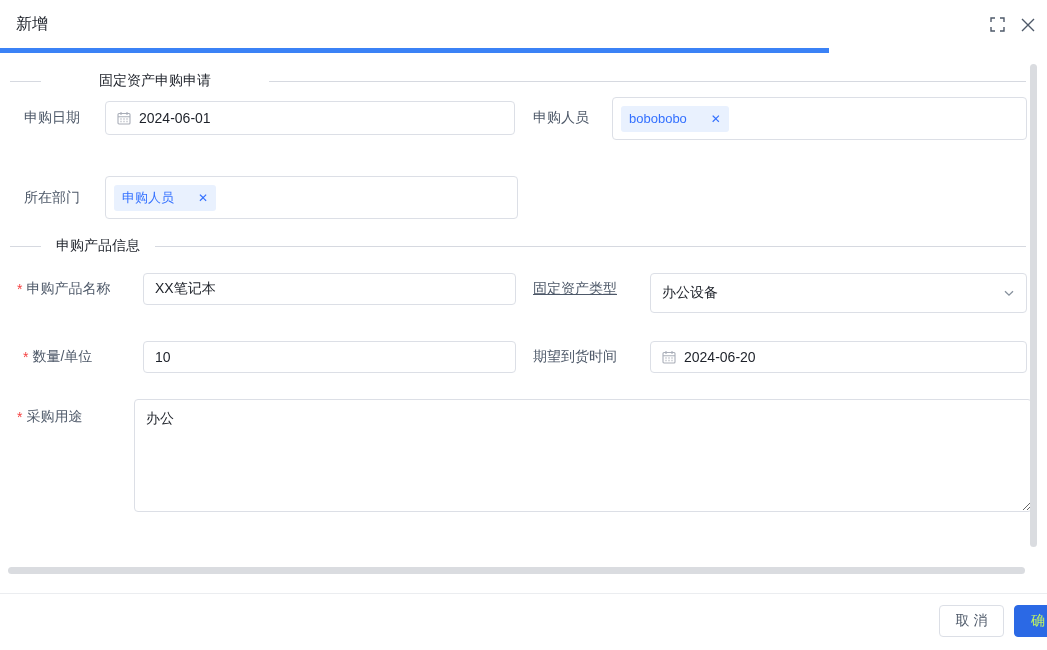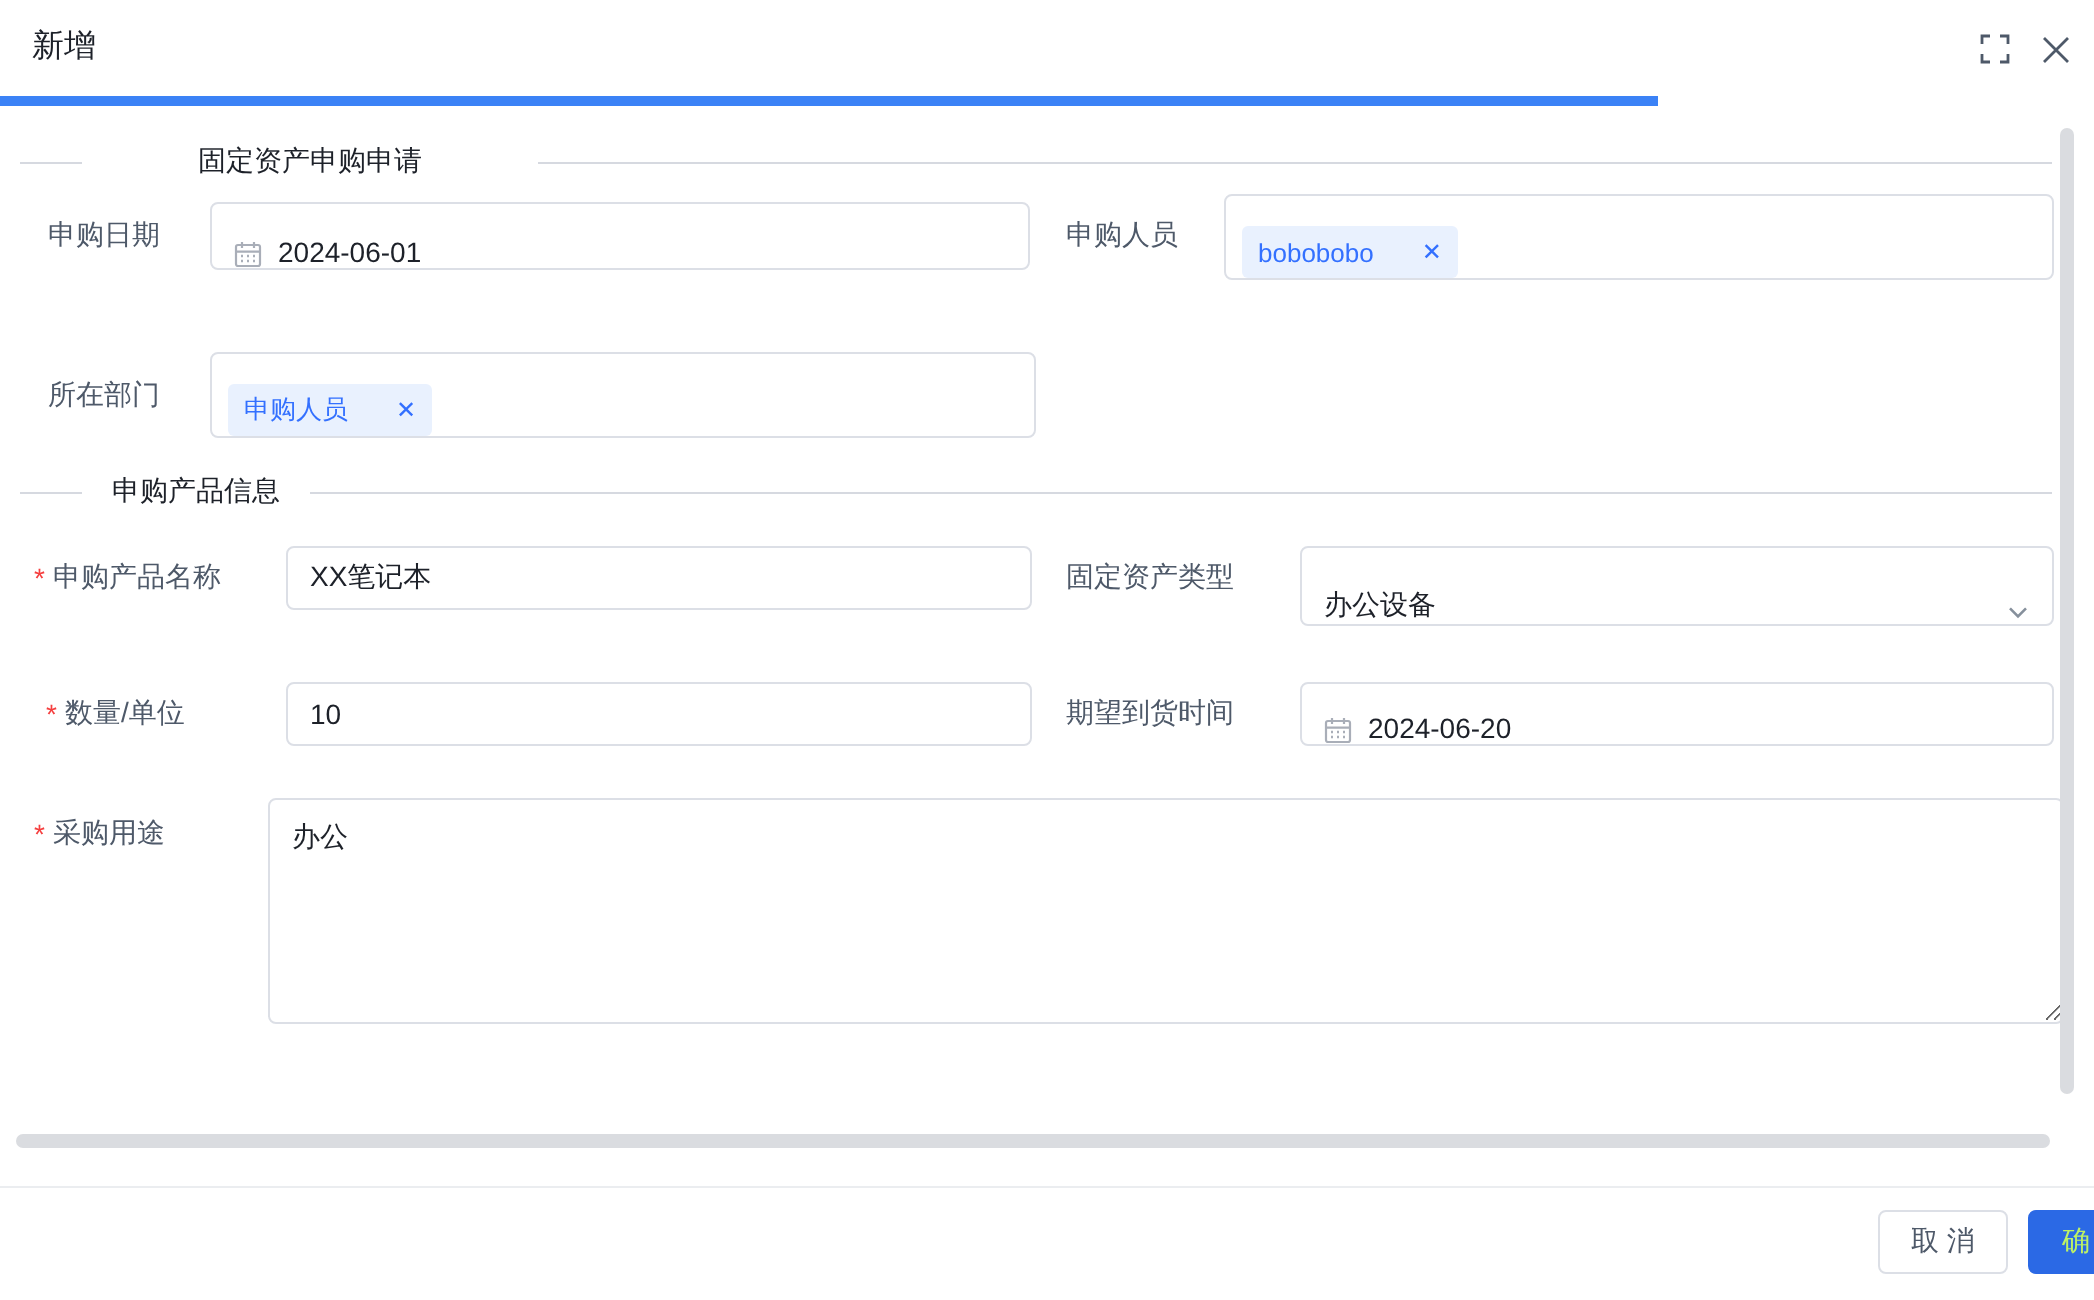--- a/index.html
+++ b/index.html
@@ -20,21 +20,21 @@
   .sec-dash{width:31px;height:1px;background:#d6d9e0;flex:0 0 auto;}
   .sec-title{margin:0 15px;font-size:14px;font-weight:500;color:#1d2129;white-space:nowrap;}
   .sec-line{flex:1 1 auto;height:1px;background:#d6d9e0;}
 
   
   .flabel{position:absolute;display:flex;align-items:center;font-size:14px;color:#4e5969;white-space:nowrap;}
   .req{color:#f53f3f;margin-right:4px;font-size:14px;}
 
   
   .box{position:absolute;background:#fff;border:1px solid #dcdfe6;border-radius:4px;box-sizing:border-box;
-       display:flex;align-items:flex-end;font-size:14px;color:#1d2129;}
+       display:flex;align-items:center;font-size:14px;color:#1d2129;}
   .box .picon{margin:0 8px 0 11px;color:#a9aeb8;display:flex;align-items:center;}
   .box .val{white-space:nowrap;}
   input.box{padding:0 11px;outline:none;font-family:inherit;}
   .chev{position:absolute;right:11px;color:#86909c;display:flex;align-items:center;}
   .tagbox{padding-left:8px;}
   .tag{height:26px;background:#e9f1fe;border-radius:3px;display:flex;align-items:center;
        padding:0 8px;font-size:13px;color:#3370ff;gap:24px;}
   .tag .tclose{font-size:12px;cursor:pointer;line-height:1;color:#3370ff;}
   textarea.box{padding:8px 11px;resize:both;outline:none;font-family:inherit;font-size:14px;line-height:1.5;color:#1d2129;}
 
@@ -113,21 +113,21 @@
   <span class="sec-title">申购产品信息</span>
   <span class="sec-line"></span>
 </div>
 
 <div class="flabel" style="left:17px;top:273px;height:32px;">
   <span class="req">*</span>
   <span>申购产品名称</span>
 </div>
 <input class="box" style="left: 143px; top: 273px; width: 373px; height: 32px;" type="text" value="XX笔记本">
 
-<div class="flabel" style="left:533px;top:273px;height:32px;">
+<div class="flabel" style="left:533px;top:273px;height:32px;text-decoration:underline;">
   <span>固定资产类型</span>
 </div>
 <div class="box" style="left:650px;top:273px;width:377px;height:40px;padding-left:11px;">
   <span class="val">办公设备</span>
   <span class="chev">
     <svg width="12" height="12" viewBox="0 0 12 12" fill="none" stroke="currentColor" stroke-width="1.3">
       <path d="M2 4.2l4 4 4-4"></path>
     </svg>
   </span>
 </div>

